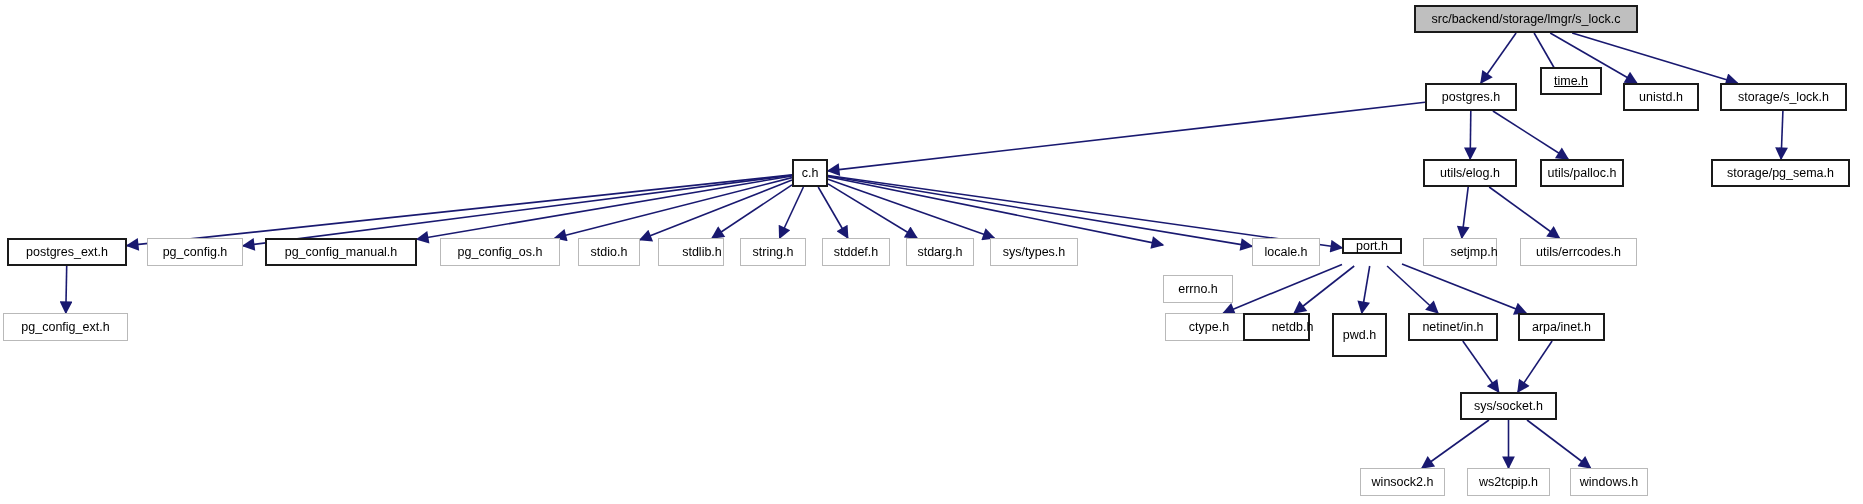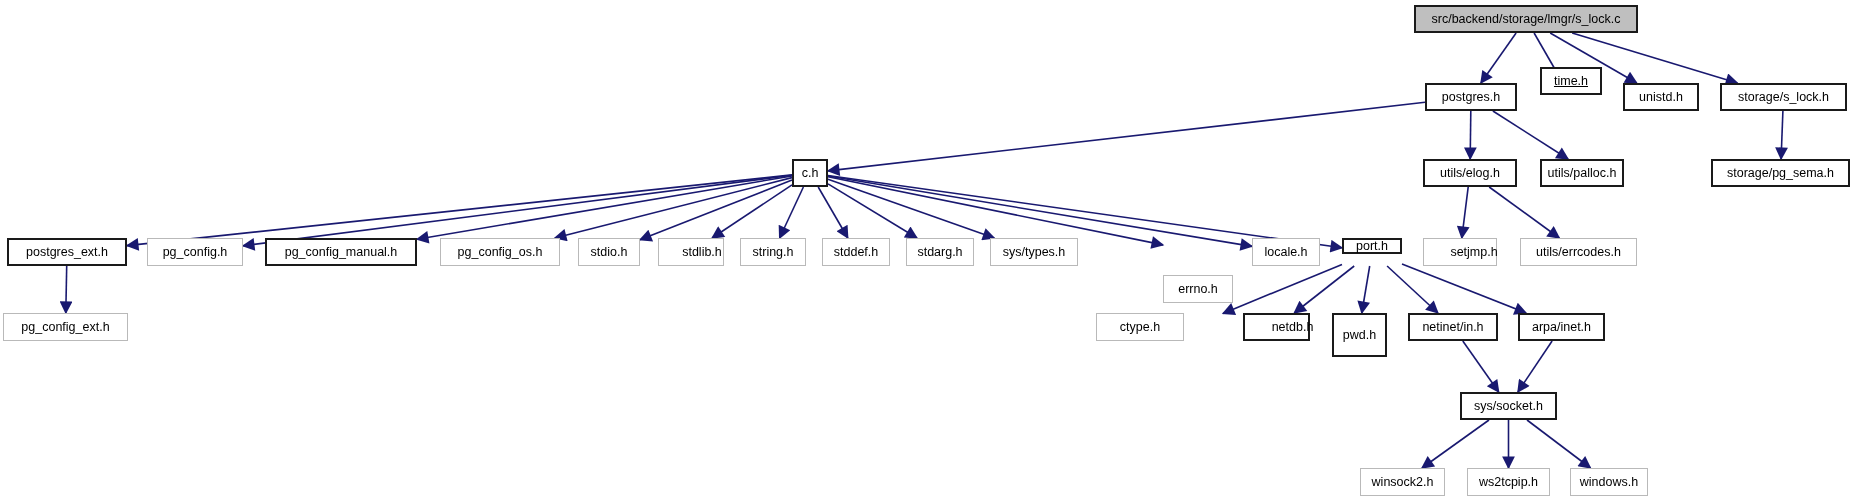--- a/index.html
+++ b/index.html
@@ -157,21 +157,21 @@
       </div>
       <div class="node plain" style="left: 1423px; top: 238px; width: 74px; height: 28px; padding-left: 28px;">
         <span>setjmp.h</span>
       </div>
       <div class="node plain" style="left: 1520px; top: 238px; width: 117px; height: 28px;">
         <span>utils/errcodes.h</span>
       </div>
       <div class="node plain" style="left: 3px; top: 313px; width: 125px; height: 28px;">
         <span>pg_config_ext.h</span>
       </div>
-      <div class="node plain" style="left: 1096px; top: 313px; width: 88px; height: 28px;">
+      <div class="node plain" style="left: 1165px; top: 313px; width: 88px; height: 28px;">
         <span>ctype.h</span>
       </div>
       <div class="node linked" style="left: 1243px; top: 313px; width: 67px; height: 28px; padding-left: 32px;">
         <span>netdb.h</span>
       </div>
       <div class="node linked" style="left: 1332px; top: 313px; width: 55px; height: 44px;">
         <span>pwd.h</span>
       </div>
       <div class="node linked" style="left: 1408px; top: 313px; width: 90px; height: 28px;">
         <span>netinet/in.h</span>

